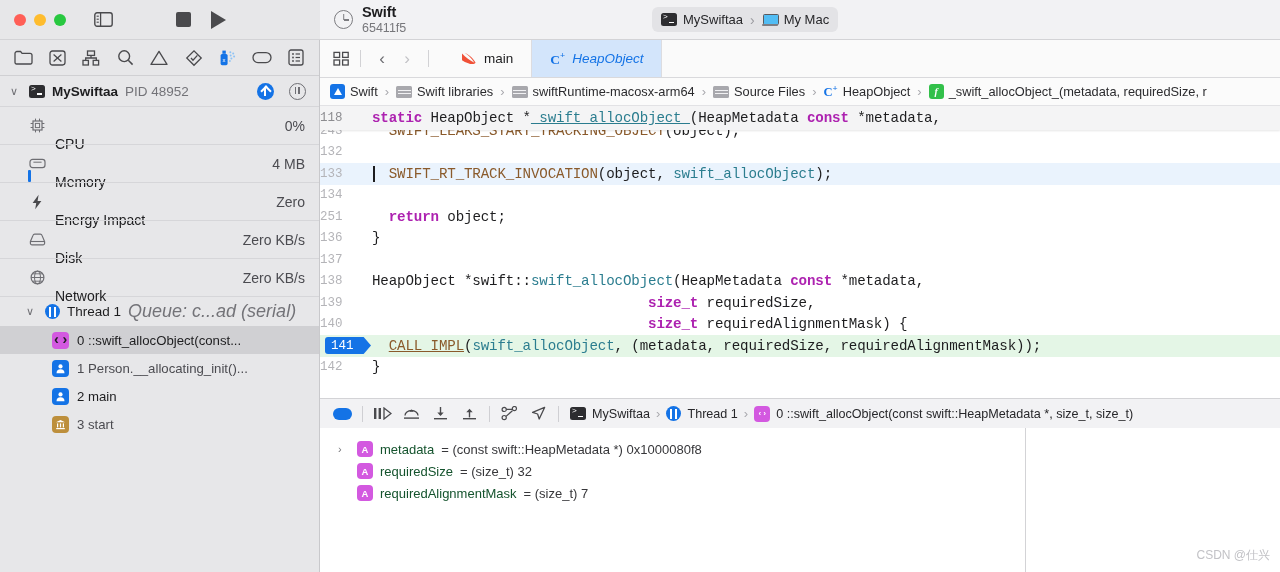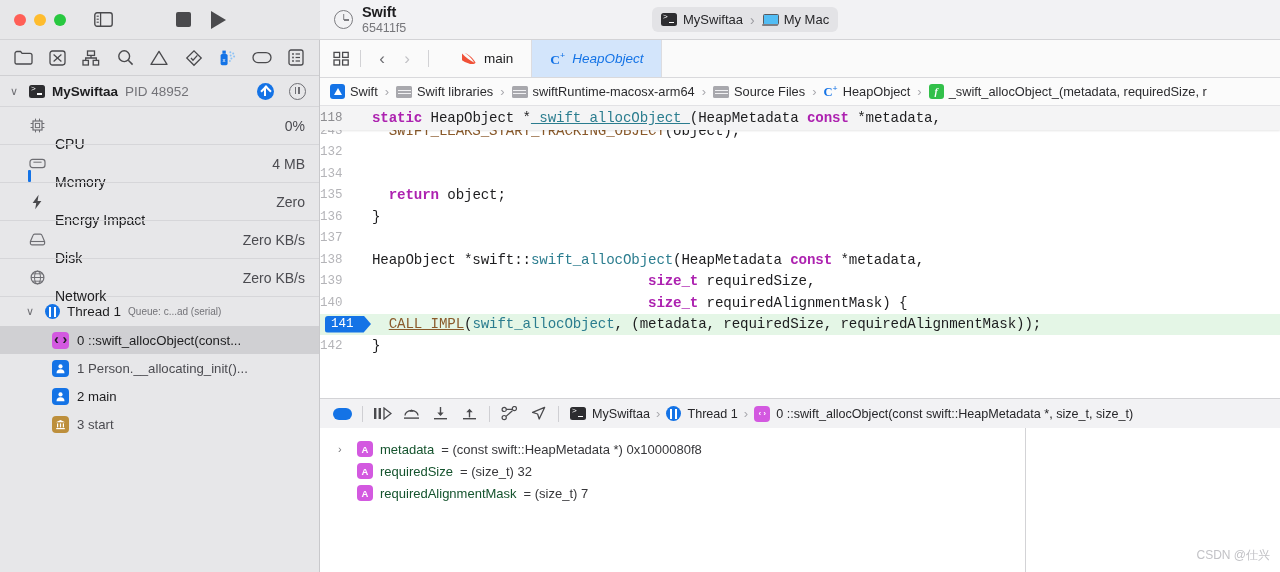--- a/index.html
+++ b/index.html
@@ -152,21 +152,21 @@
     width: 15px; height: 15px; border-radius: 50%; background: #1473e6; flex: 0 0 15px;
     position: relative;
   }
   .thr-ic::before {
     content:''; position:absolute; left:4px; top:2.5px; width:2px; height:10px; background:#fff;
   }
   .thr-ic::after {
     content:''; position:absolute; left:8.5px; top:2.5px; width:2px; height:10px; background:#fff;
   }
   .thr-name { font-size: 13.5px; color: #1d1d1f; }
-  .thr-q { font-size: 10px; color: #737378; }
+  .thr-q { font-size: 18px; color: #737378; font-style: italic; }
 
   .frame-row {
     height: 28px; display: flex; align-items: center; padding-left: 52px; gap: 8px;
   }
   .frame-row.sel { background: #d0d0d3; }
   .fr-badge {
     width: 17px; height: 17px; border-radius: 4px; flex: 0 0 17px;
     display: flex; align-items: center; justify-content: center;
     font-size: 8px; color: #fff; font-weight: bold;
     font-family: "Liberation Mono", monospace;
@@ -643,26 +643,31 @@
         </div>
         <div class="codewrap" id="code-lines" style="padding-top:14px">
             <div class="cline">
               <div class="gut">243</div>
               <div class="code"><span class="typ">  </span><span class="mac">SWIFT_LEAKS_START_TRACKING_OBJECT</span><span class="typ">(object);</span></div>
             </div>
             <div class="cline">
               <div class="gut">132</div>
               <div class="code"></div>
             </div>
+            <div class="cline cur">
+              <div class="gut">133</div>
+              <div class="code"><span class="typ">  </span><span class="mac">SWIFT_RT_TRACK_INVOCATION</span><span class="typ">(object, </span><span class="fnc">swift_allocObject</span><span class="typ">);</span></div>
+              <div class="caret"></div>
+            </div>
             <div class="cline">
               <div class="gut">134</div>
               <div class="code"></div>
             </div>
             <div class="cline">
-              <div class="gut">135</div>
+              <div class="gut">251</div>
               <div class="code"><span class="typ">  </span><span class="kw">return </span><span class="typ">object;</span></div>
             </div>
             <div class="cline">
               <div class="gut">136</div>
               <div class="code"><span class="typ">}</span></div>
             </div>
             <div class="cline">
               <div class="gut">137</div>
               <div class="code"></div>
             </div>

